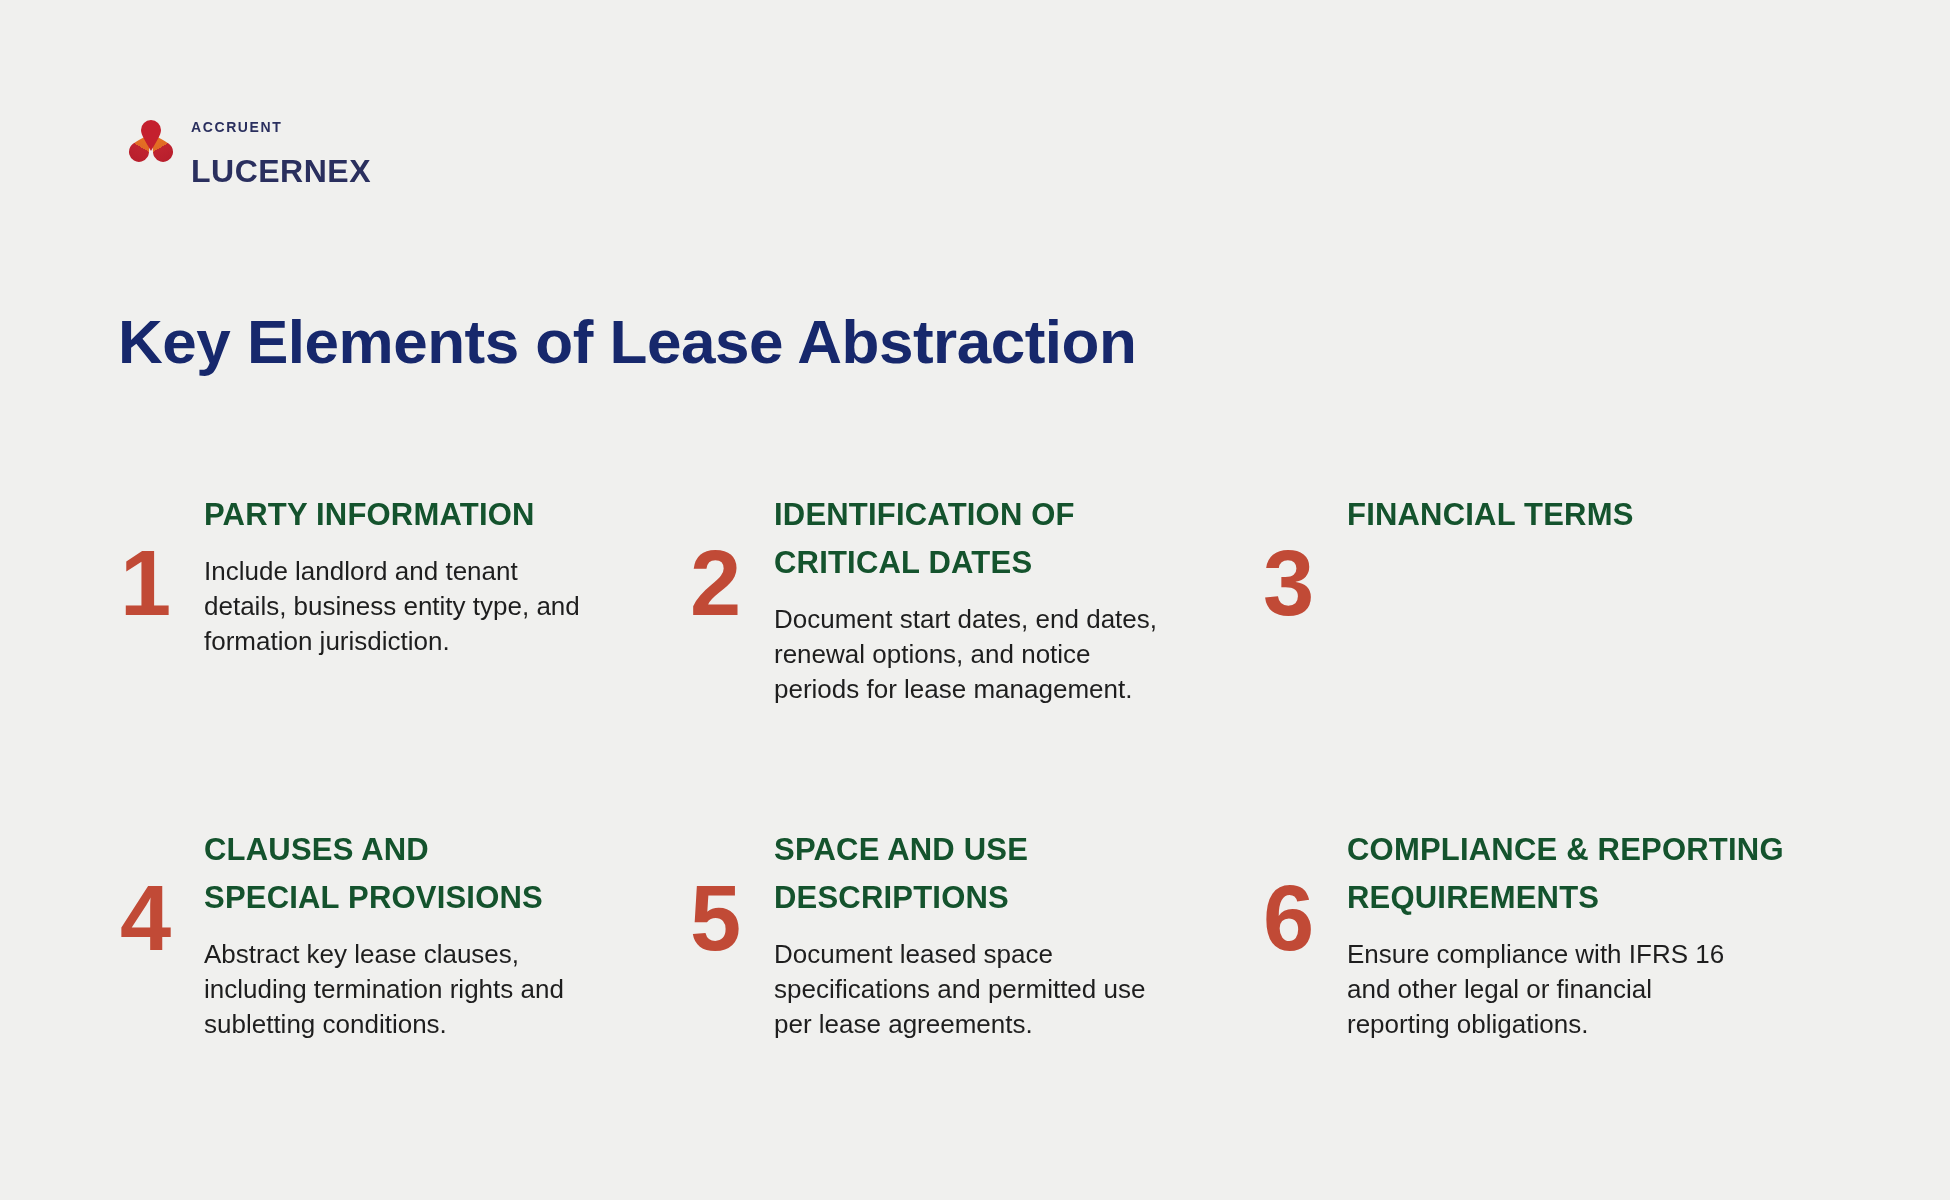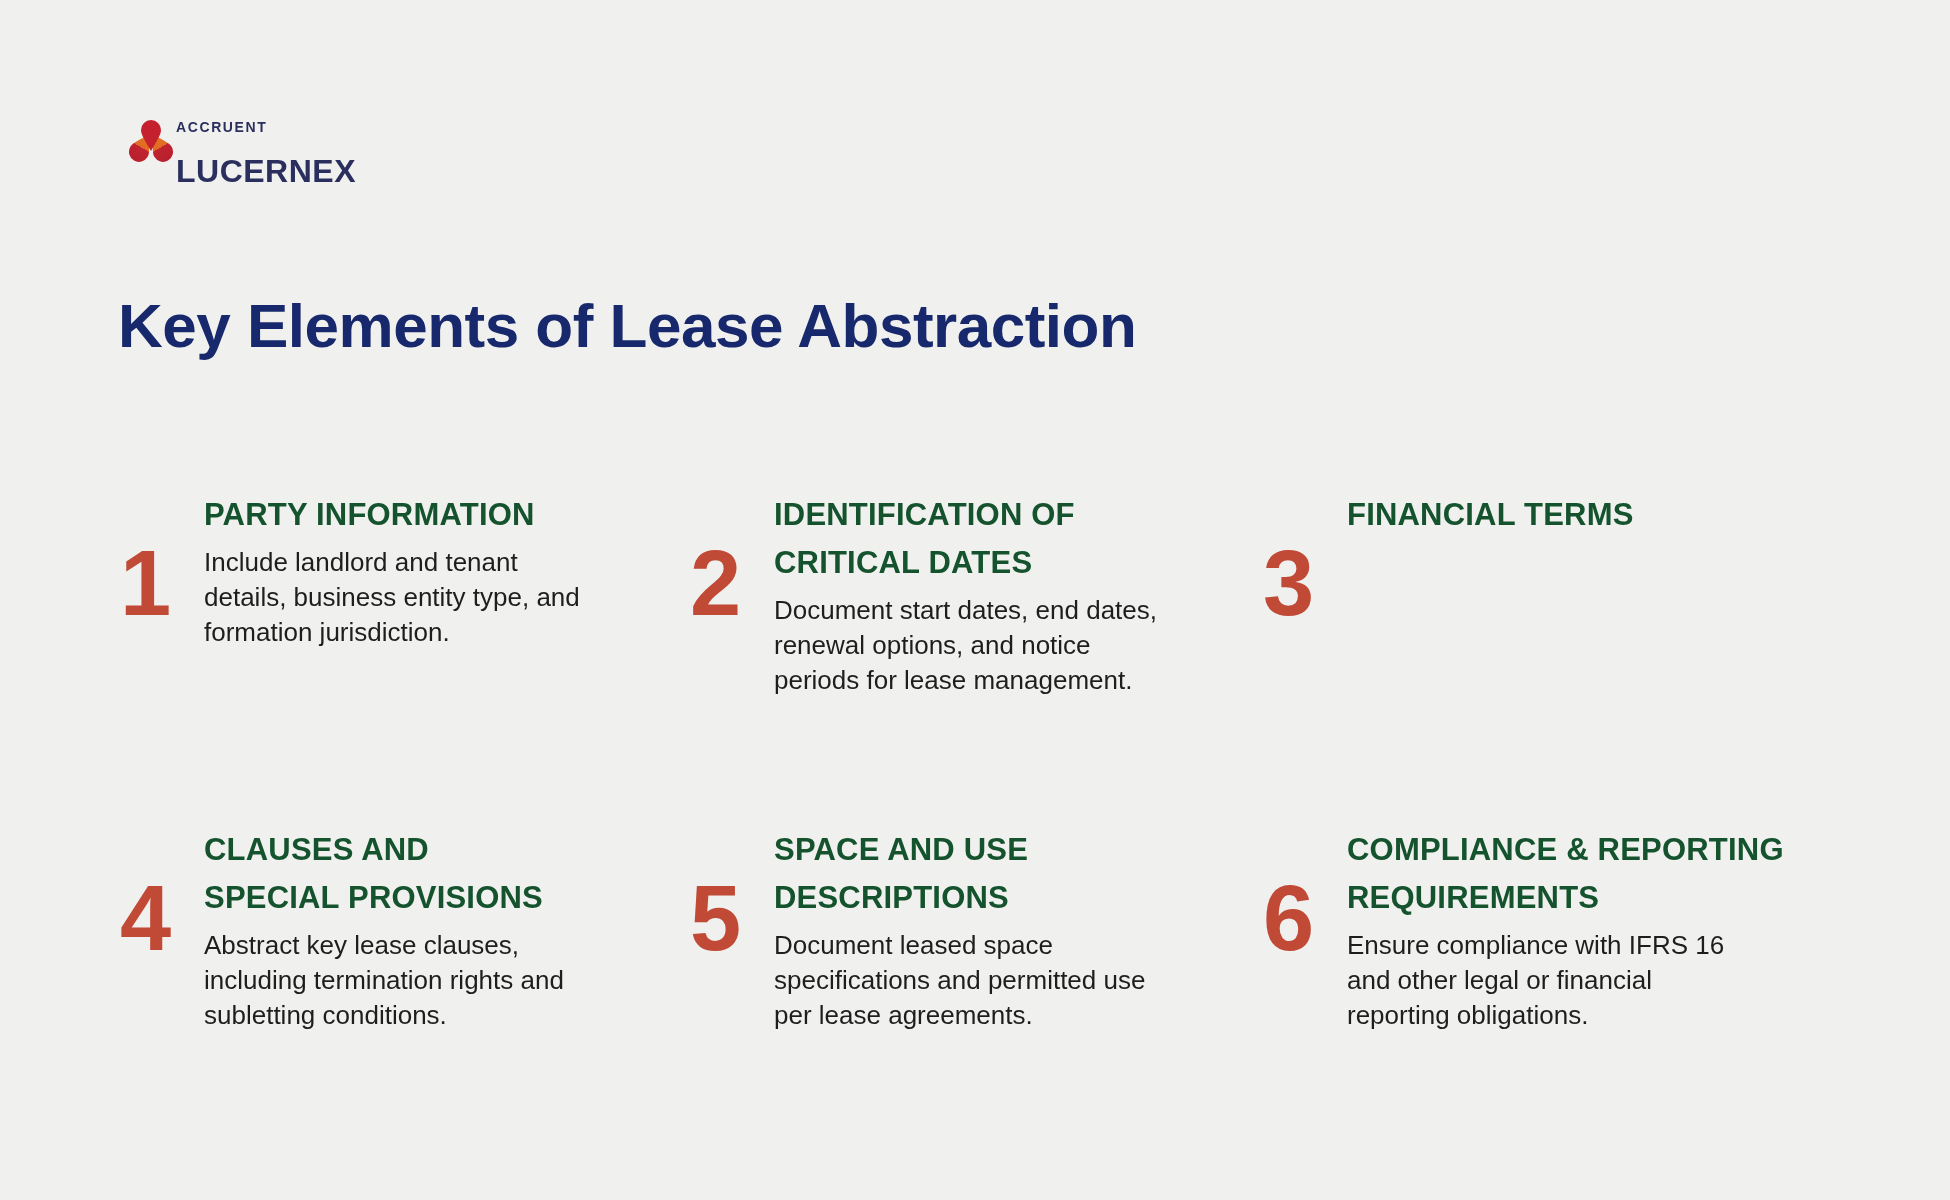--- a/index.html
+++ b/index.html
@@ -12,20 +12,21 @@
     overflow:hidden;
   }
 
   
   .logo {
     position:absolute;
     left:126px;
     top:116px;
     display:flex;
     align-items:flex-start;
+    gap:15px;
   }
   .logo-mark { width:50px; height:52px; }
   .logo-text { display:flex; flex-direction:column; padding-top:3px; }
   .logo-brand {
     font-size:14px;
     font-weight:700;
     letter-spacing:1.6px;
     color:#2A2F5E;
   }
   .logo-product {
@@ -33,21 +34,21 @@
     font-weight:700;
     letter-spacing:0.5px;
     color:#2A2F5E;
     margin-top:18px;
   }
 
   
   .title {
     position:absolute;
     left:118px;
-    top:250px;
+    top:266px;
     font-size:62px;
     font-weight:700;
     letter-spacing:-0.5px;
     color:#17286C;
     white-space:nowrap;
     margin-top:40px;
   }
 
   
   .row {
@@ -73,21 +74,21 @@
   .content { margin-top:-12px; padding-right:20px; }
   .heading {
     font-size:31px;
     font-weight:700;
     letter-spacing:0.2px;
     line-height:1.55;
     color:#14532d;
     white-space:pre-line;
   }
   .body {
-    margin-top:6px;
+    margin-top:15px;
     font-size:26px;
     line-height:1.346;
     color:#1E1E1E;
     white-space:pre-line;
   }
 </style>
 </head>
 <body>
 
 <div class="canvas">

